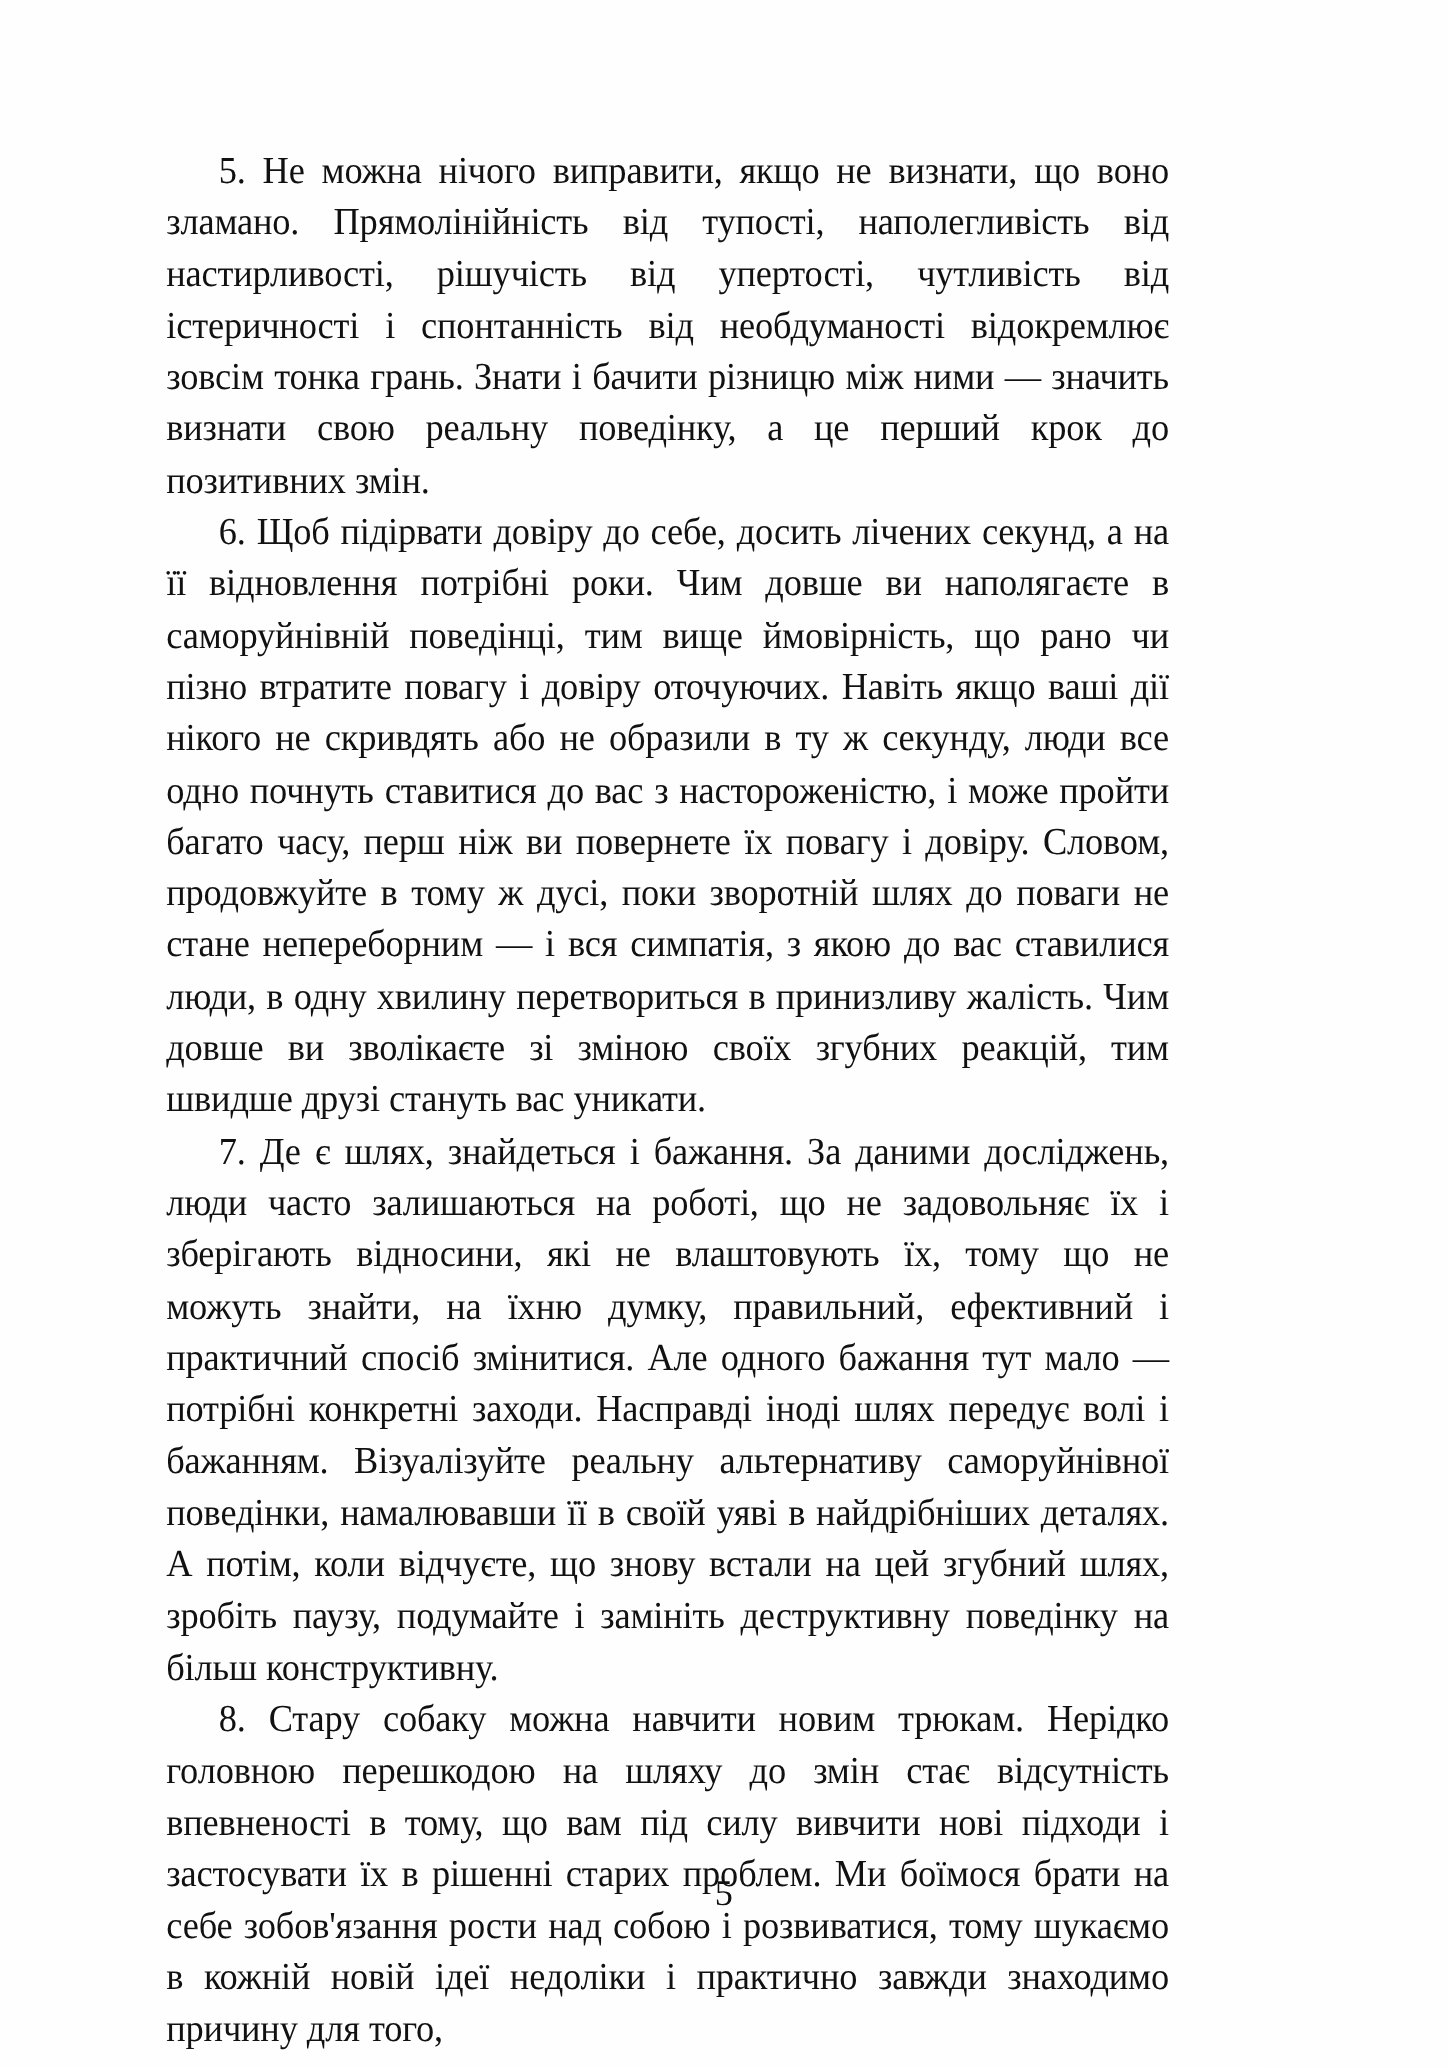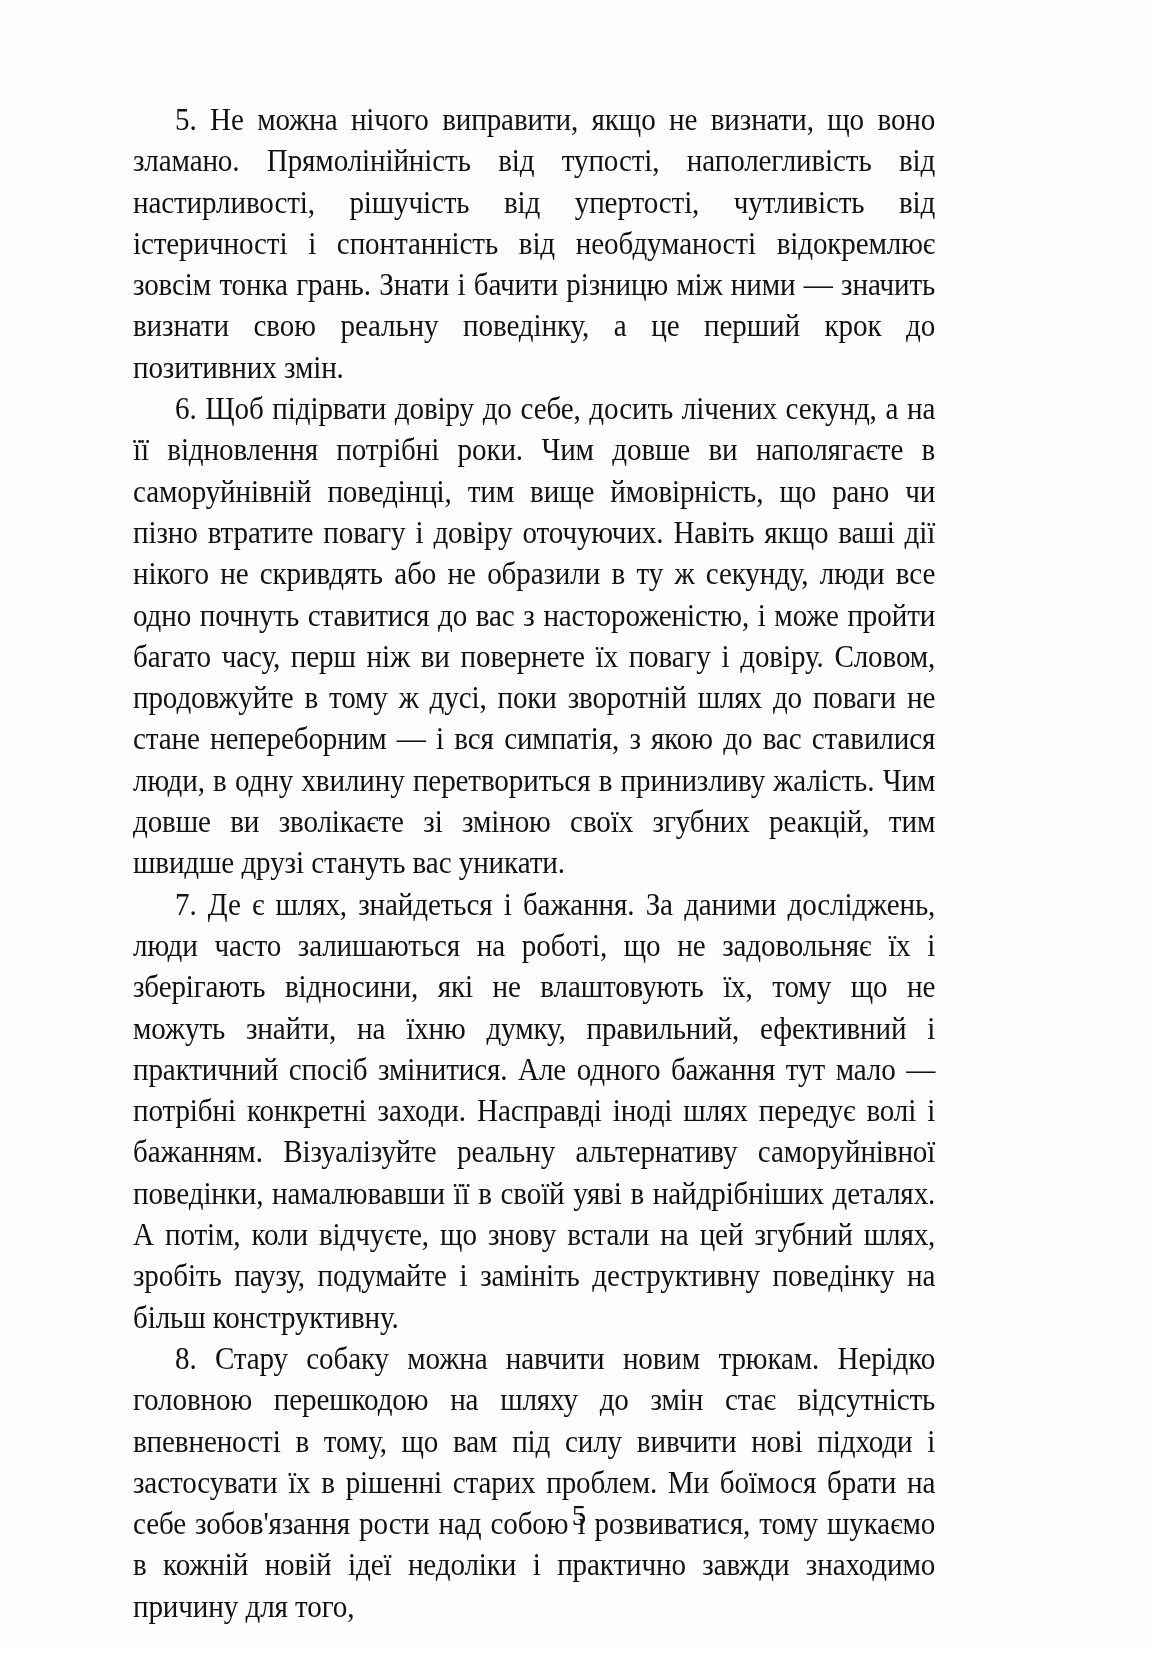--- a/index.html
+++ b/index.html
@@ -15,21 +15,21 @@
     background: #fefefe;
     margin: 0 auto;
     overflow: hidden;
     font-family: "Liberation Serif", "DejaVu Serif", serif;
     color: #111111;
   }
 
   #text-block {
     position: absolute;
     left: 133px;
-    top: 100px;
+    top: 116px;
     width: 840px;
   }
 
   .para {
     margin: 0;
     text-indent: 44px;
     text-align: justify;
     font-size: 30.5px;
     line-height: 41.3px;
     letter-spacing: -0.15px;

